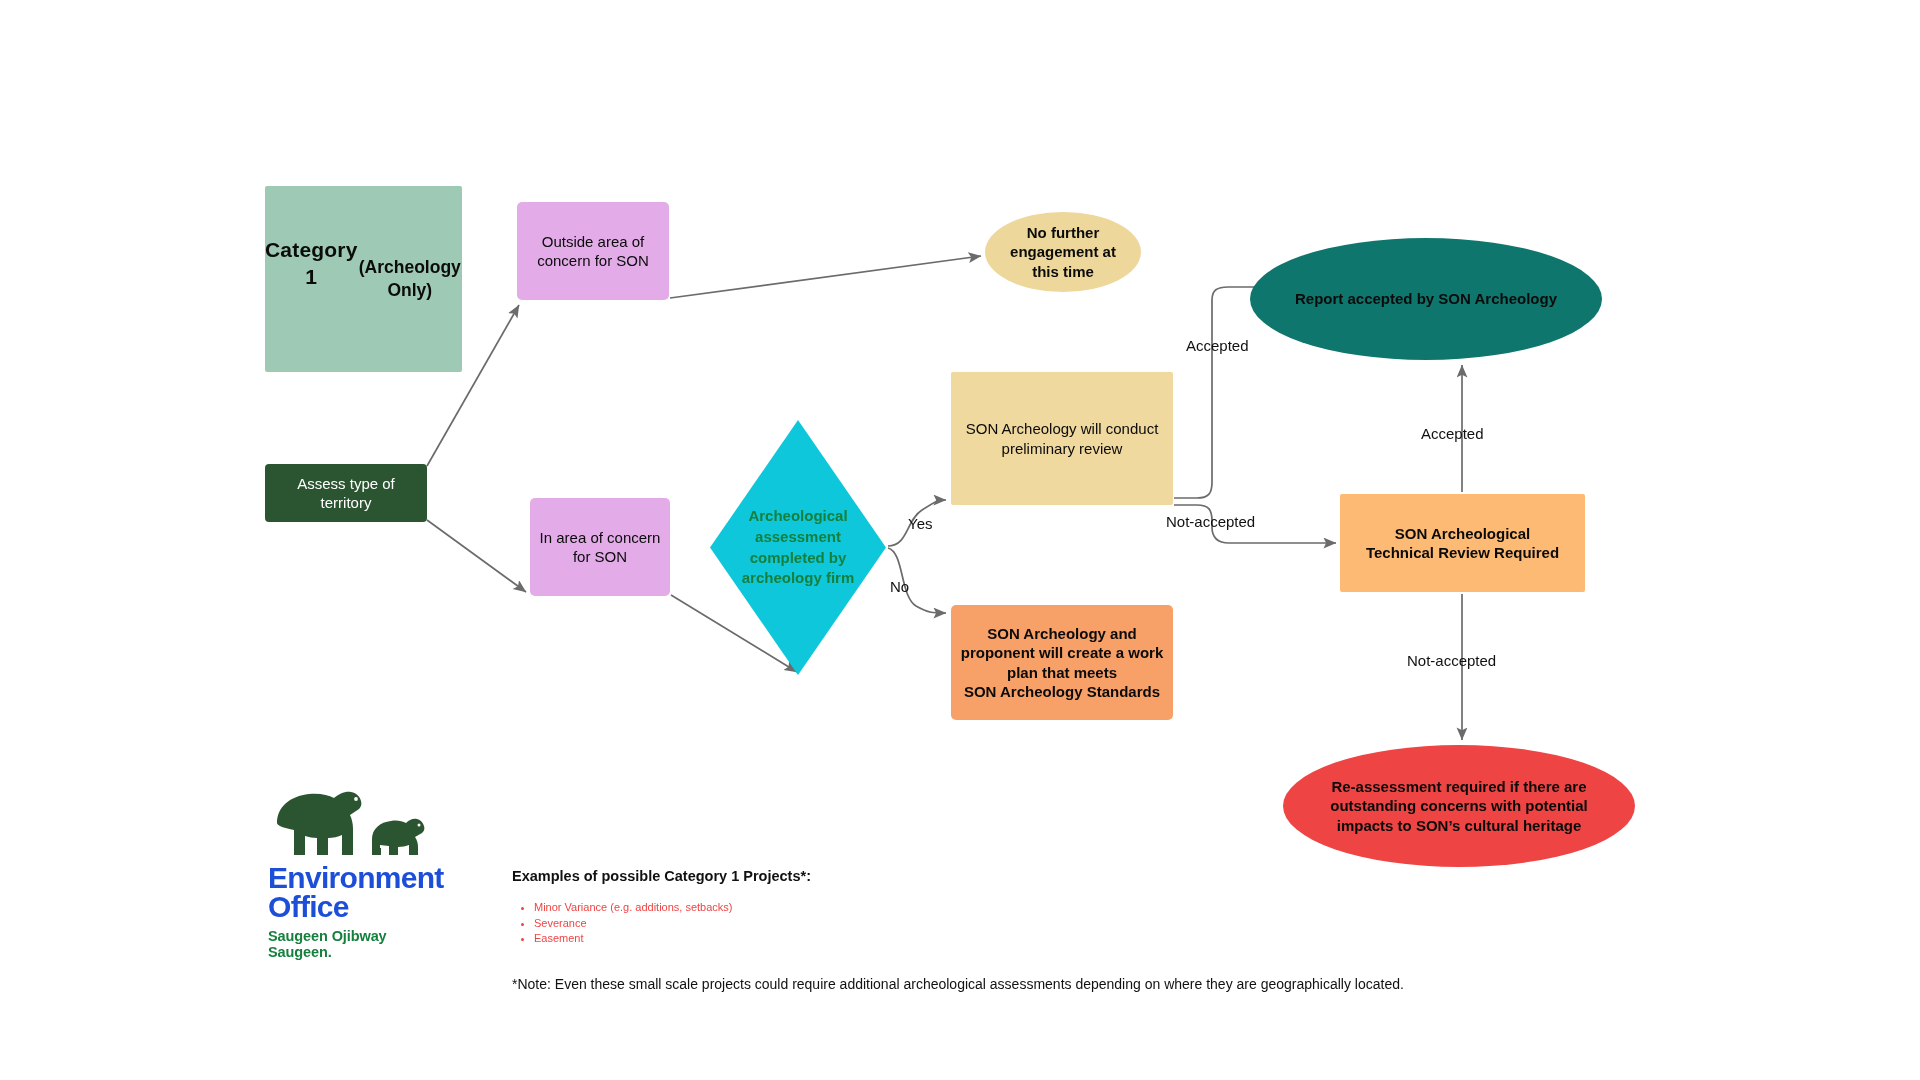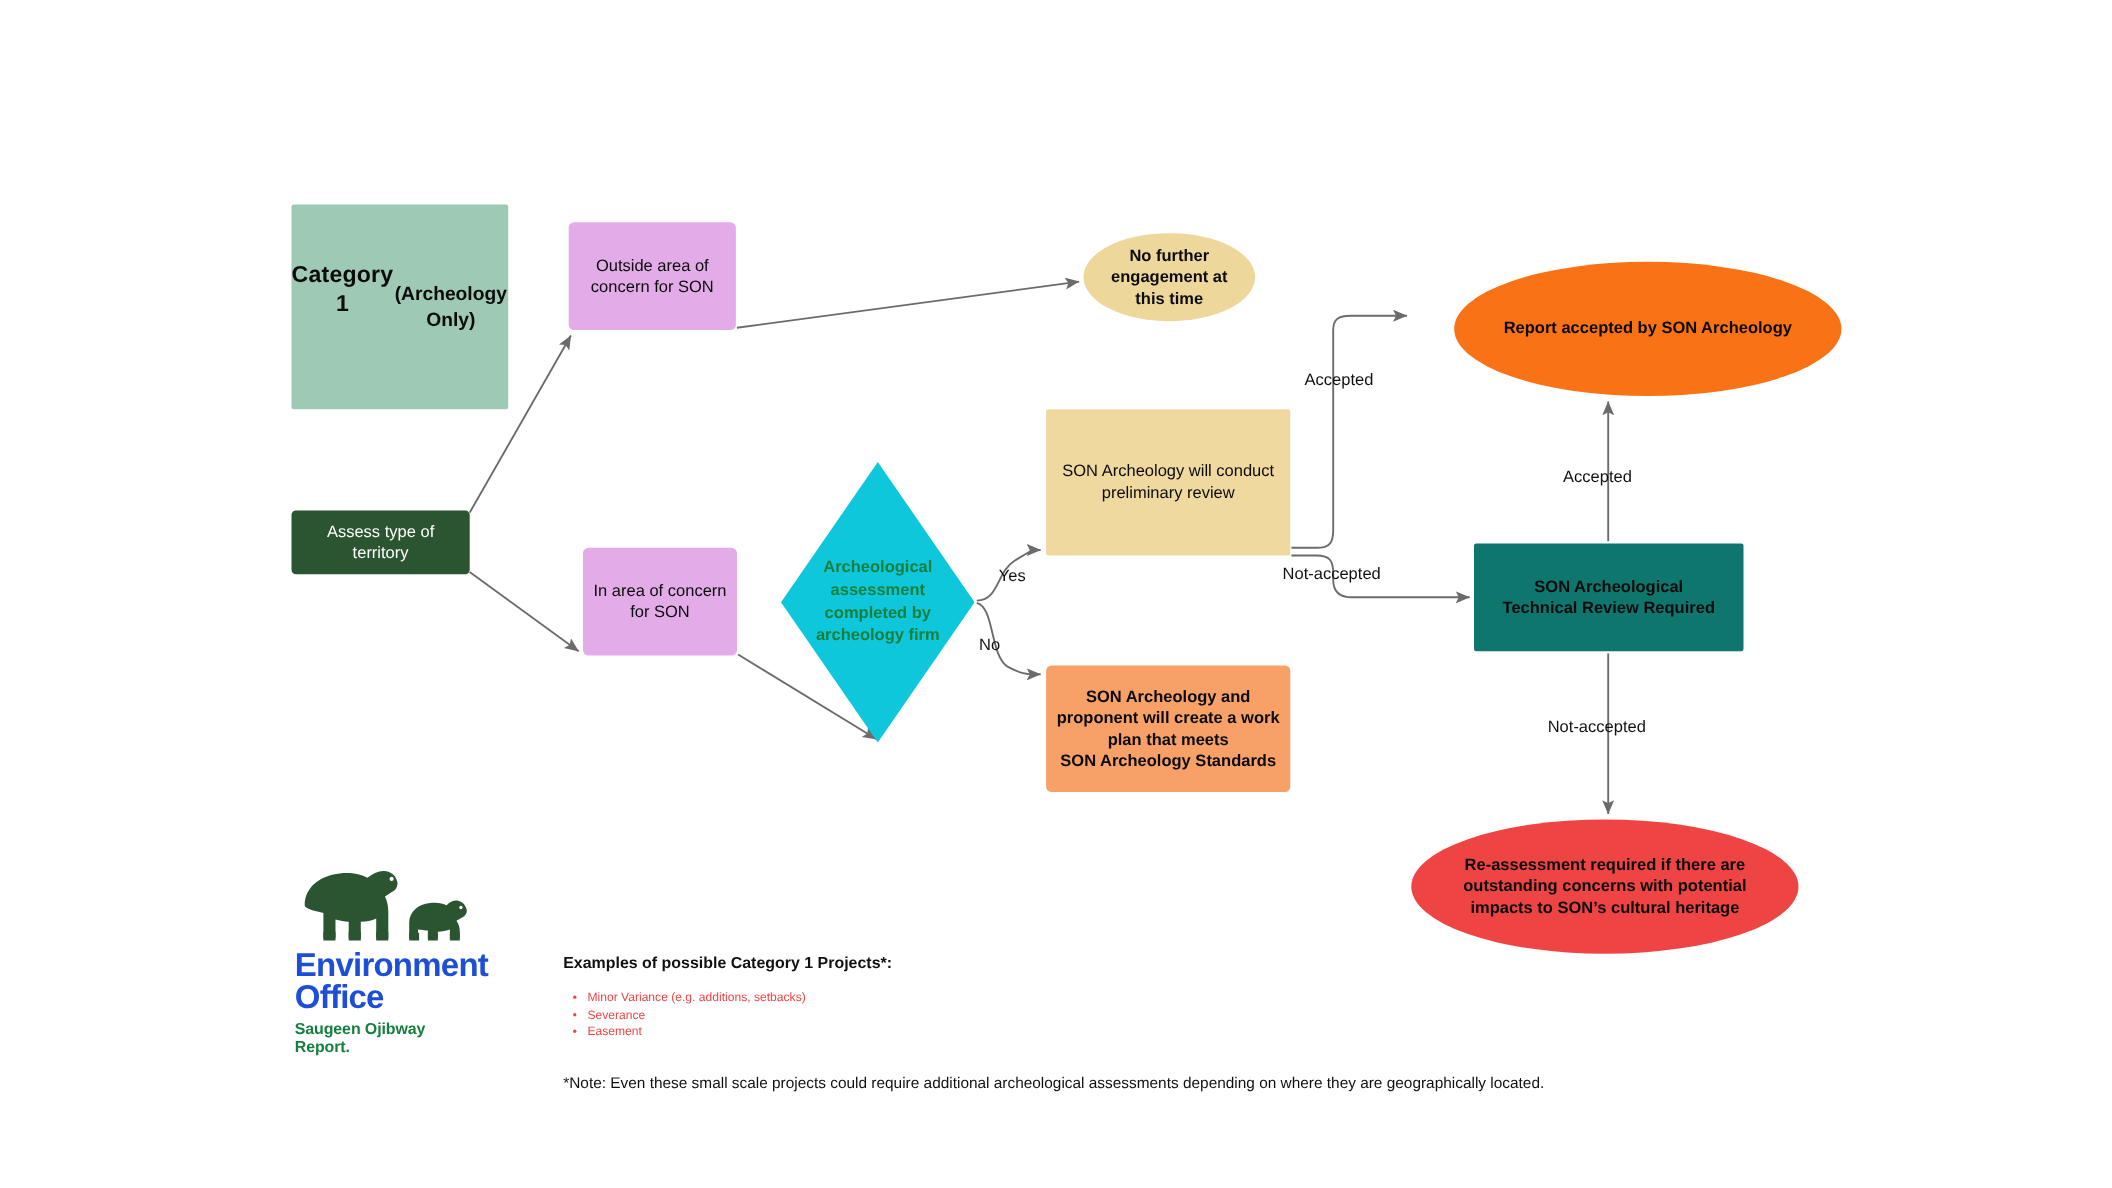--- a/index.html
+++ b/index.html
@@ -109,28 +109,28 @@
   }
 
   #node-workplan {
     left: 951px; top: 605px; width: 222px; height: 115px;
     background: #f7a068;
     font-size: 15px; font-weight: bold;
     border-radius: 5px;
   }
 
   #node-report {
-    left: 1322px; top: 238px; width: 352px; height: 122px;
-    background: #f97316;
+    left: 1250px; top: 238px; width: 352px; height: 122px;
+    background: #0f766e;
     font-size: 15px; font-weight: bold;
   }
 
   #node-review {
     left: 1340px; top: 494px; width: 245px; height: 98px;
-    background: #0f766e;
+    background: #fdba74;
     font-size: 15px; font-weight: bold;
     border-radius: 2px;
   }
 
   #node-reassess {
     left: 1283px; top: 745px; width: 352px; height: 122px;
     background: #ef4444;
     font-size: 15px; font-weight: bold;
   }
 
@@ -301,21 +301,21 @@
         <rect x="121" y="63" width="9" height="7"></rect>
         <rect x="141" y="63" width="9" height="7"></rect>
       </g>
     </svg>
     <div class="wordmark">
       <div>Environment</div>
       <div>Office</div>
     </div>
     <div class="subword">
       <div>Saugeen Ojibway</div>
-      <div>Report.</div>
+      <div>Saugeen.</div>
     </div>
   </div>
 
   <div id="footer">
     <p class="examples-title">Examples of possible Category 1 Projects*:</p>
     <ul>
       <li>Minor Variance (e.g. additions, setbacks)</li>
       <li>Severance</li>
       <li>Easement</li>
     </ul>

